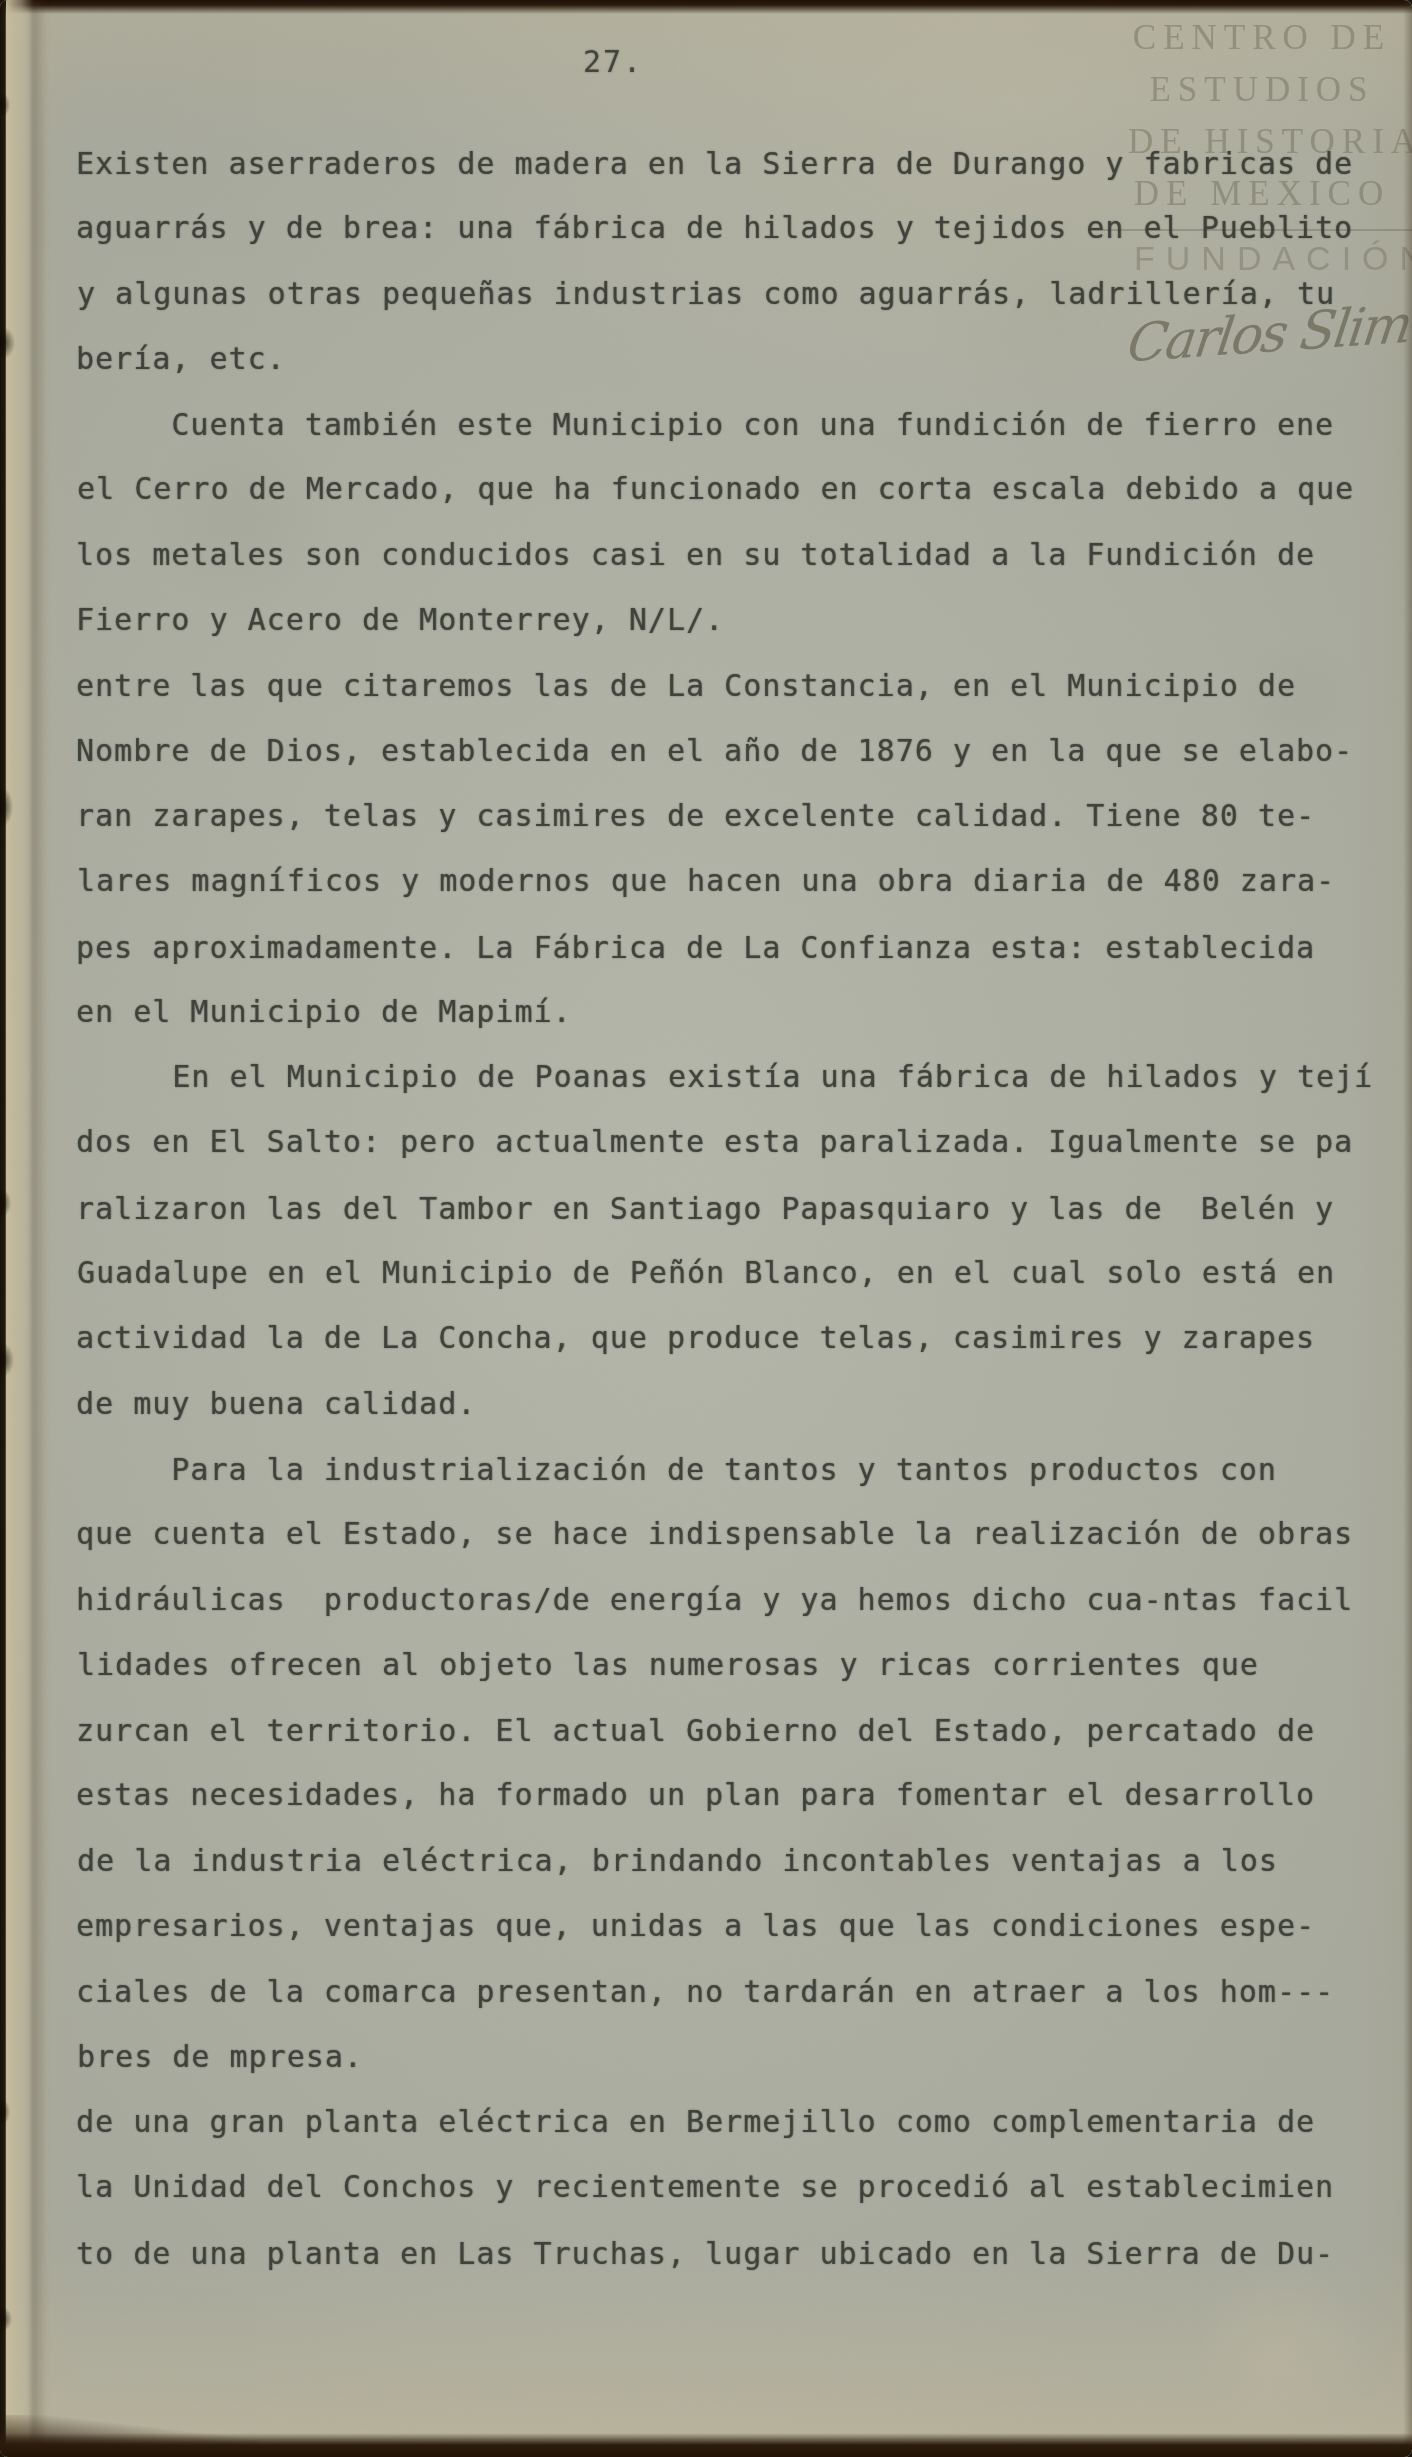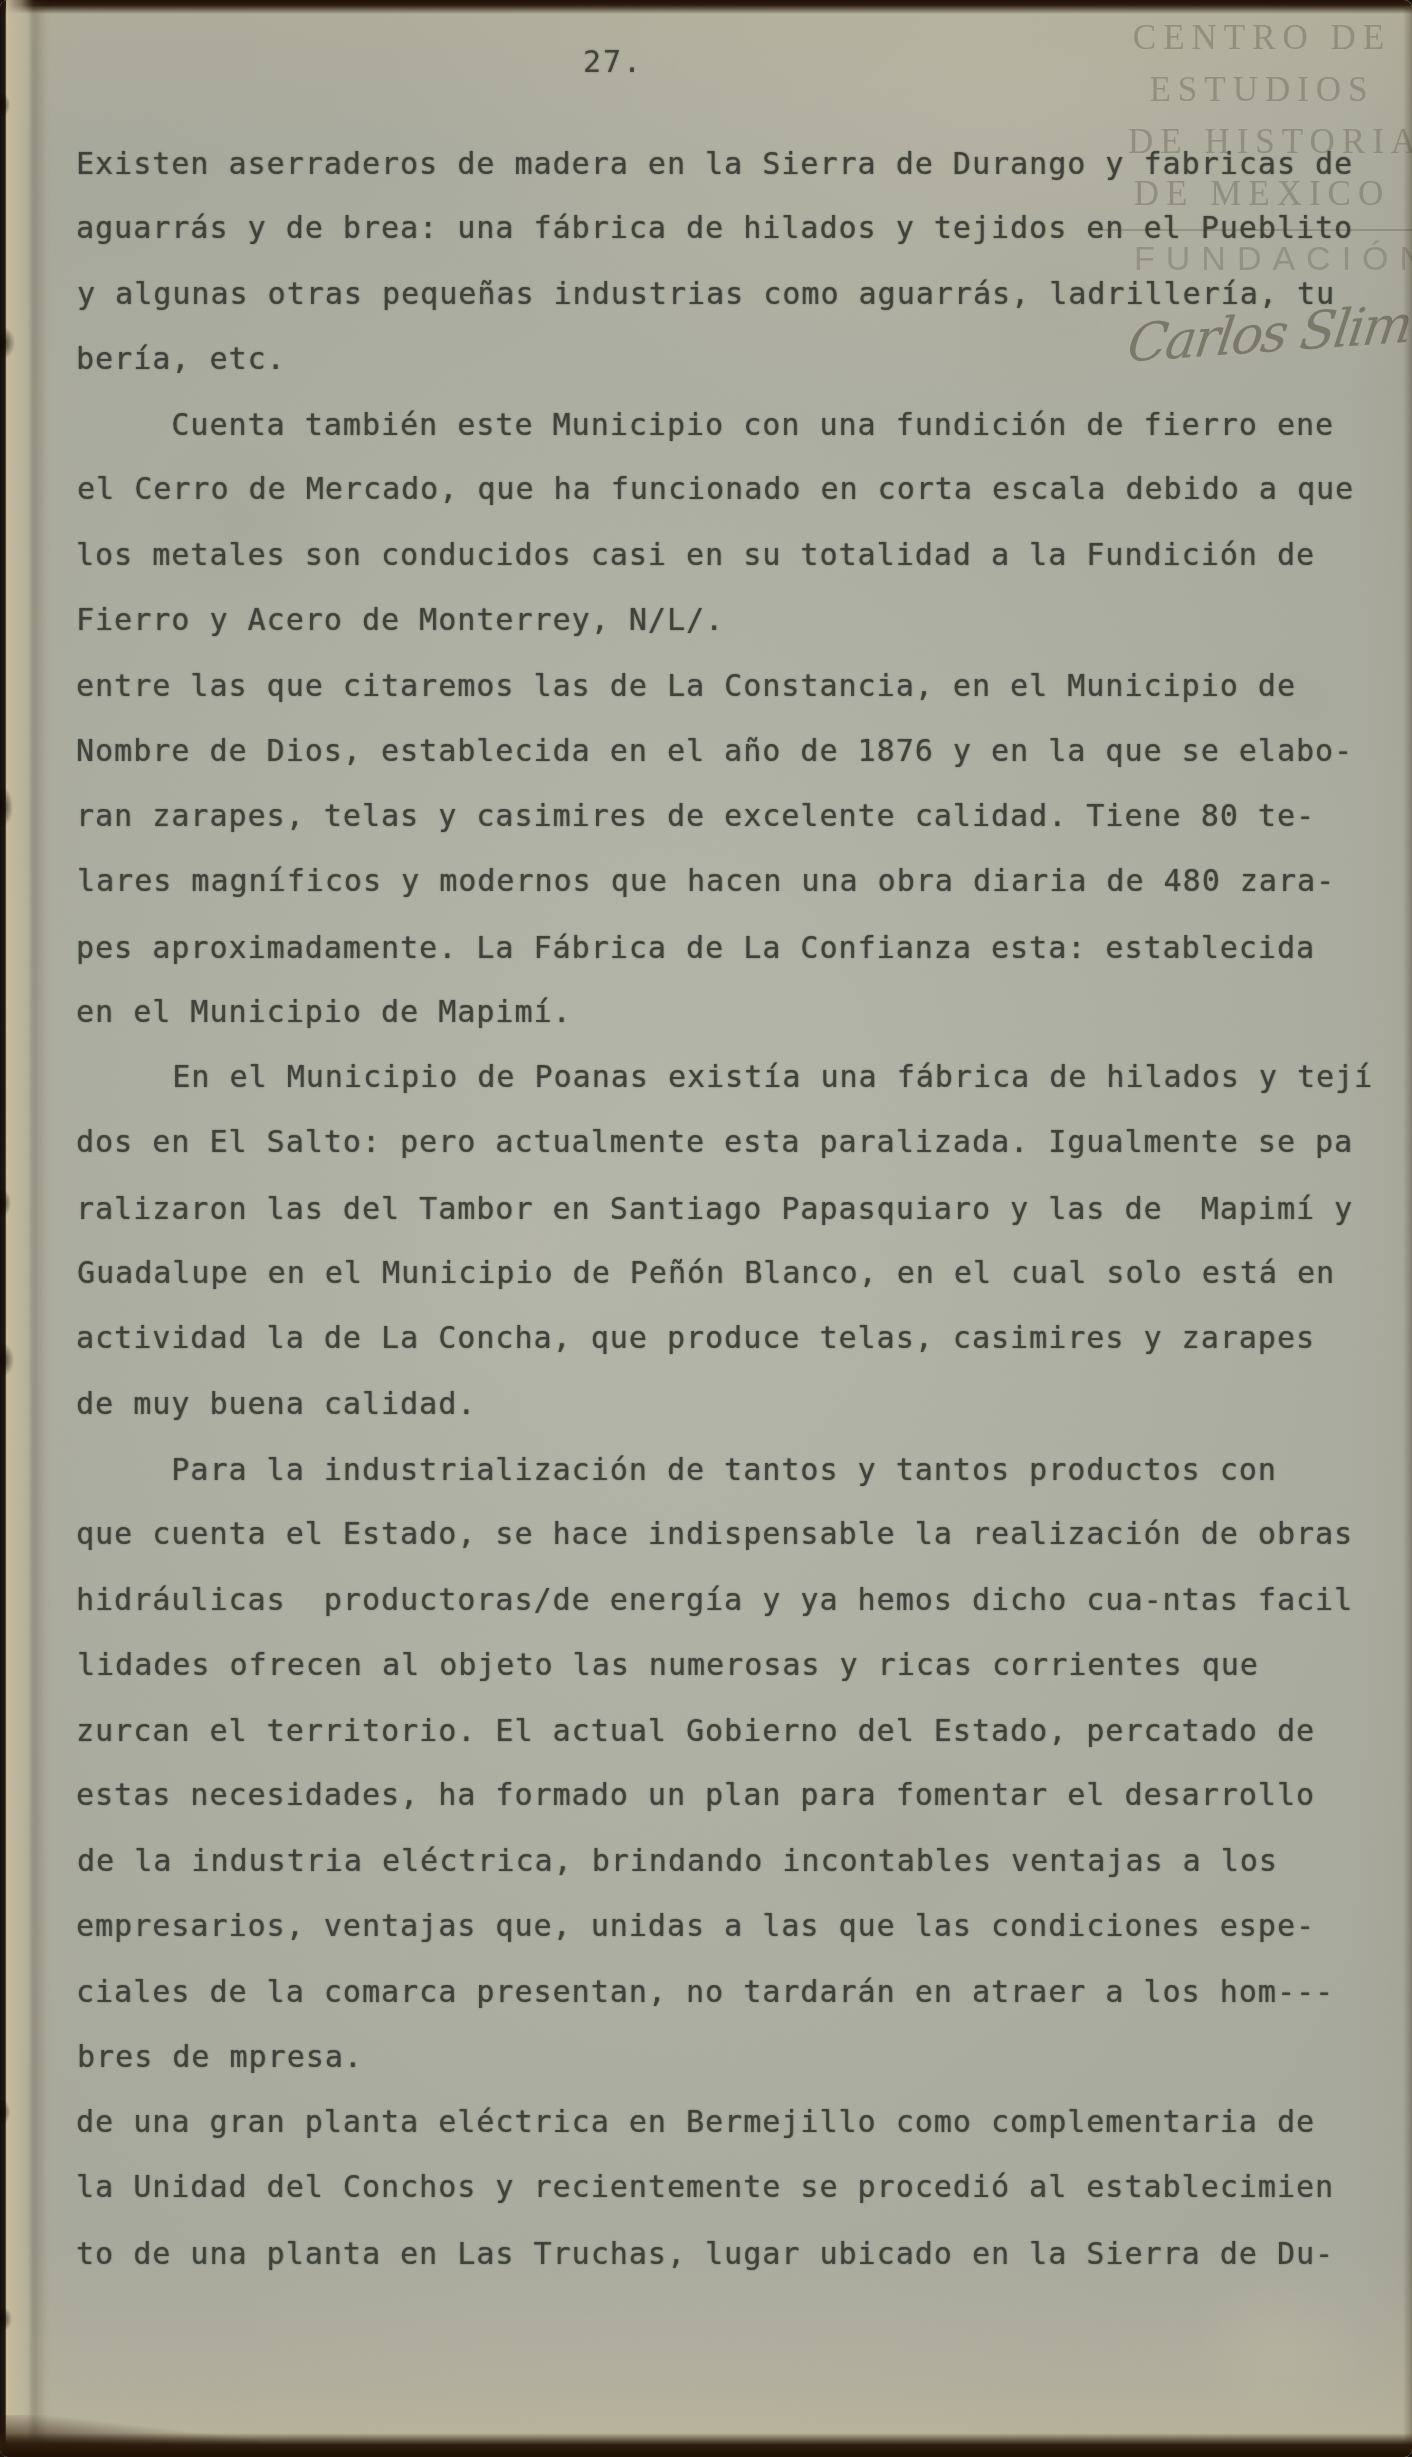--- a/index.html
+++ b/index.html
@@ -111,21 +111,21 @@
     <div class="tline">los metales son conducidos casi en su totalidad a la Fundición de</div>
     <div class="tline">Fierro y Acero de Monterrey, N/L/.</div>
     <div class="tline">entre las que citaremos las de La Constancia, en el Municipio de</div>
     <div class="tline">Nombre de Dios, establecida en el año de 1876 y en la que se elabo-</div>
     <div class="tline">ran zarapes, telas y casimires de excelente calidad. Tiene 80 te-</div>
     <div class="tline">lares magníficos y modernos que hacen una obra diaria de 480 zara-</div>
     <div class="tline">pes aproximadamente. La Fábrica de La Confianza esta: establecida</div>
     <div class="tline">en el Municipio de Mapimí.</div>
     <div class="tline">     En el Municipio de Poanas existía una fábrica de hilados y tejí</div>
     <div class="tline">dos en El Salto: pero actualmente esta paralizada. Igualmente se pa</div>
-    <div class="tline">ralizaron las del Tambor en Santiago Papasquiaro y las de  Mapimí y</div>
+    <div class="tline">ralizaron las del Tambor en Santiago Papasquiaro y las de  Belén y</div>
     <div class="tline">Guadalupe en el Municipio de Peñón Blanco, en el cual solo está en</div>
     <div class="tline">actividad la de La Concha, que produce telas, casimires y zarapes</div>
     <div class="tline">de muy buena calidad.</div>
     <div class="tline">     Para la industrialización de tantos y tantos productos con</div>
     <div class="tline">que cuenta el Estado, se hace indispensable la realización de obras</div>
     <div class="tline">hidráulicas  productoras/de energía y ya hemos dicho cua-ntas facil</div>
     <div class="tline">lidades ofrecen al objeto las numerosas y ricas corrientes que</div>
     <div class="tline">zurcan el territorio. El actual Gobierno del Estado, percatado de</div>
     <div class="tline">estas necesidades, ha formado un plan para fomentar el desarrollo</div>
     <div class="tline">de la industria eléctrica, brindando incontables ventajas a los</div>

